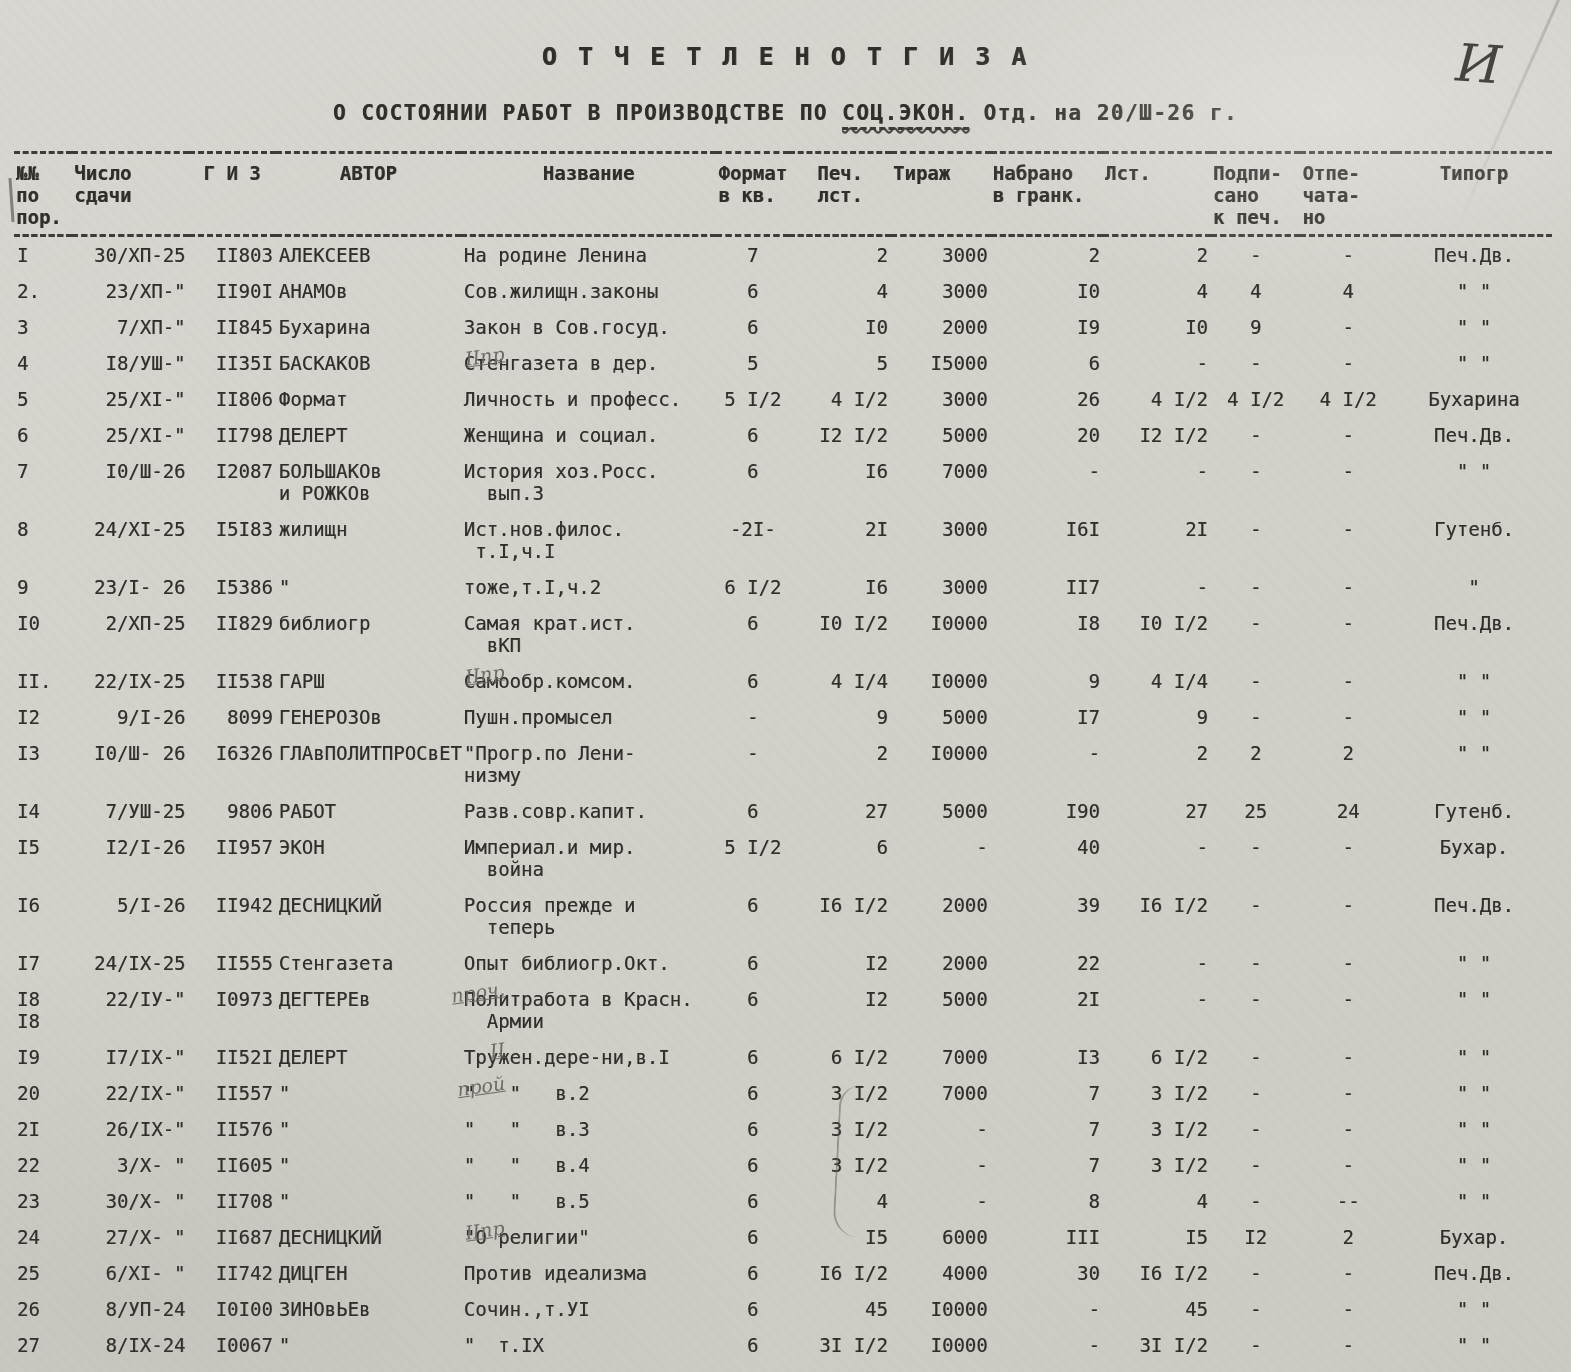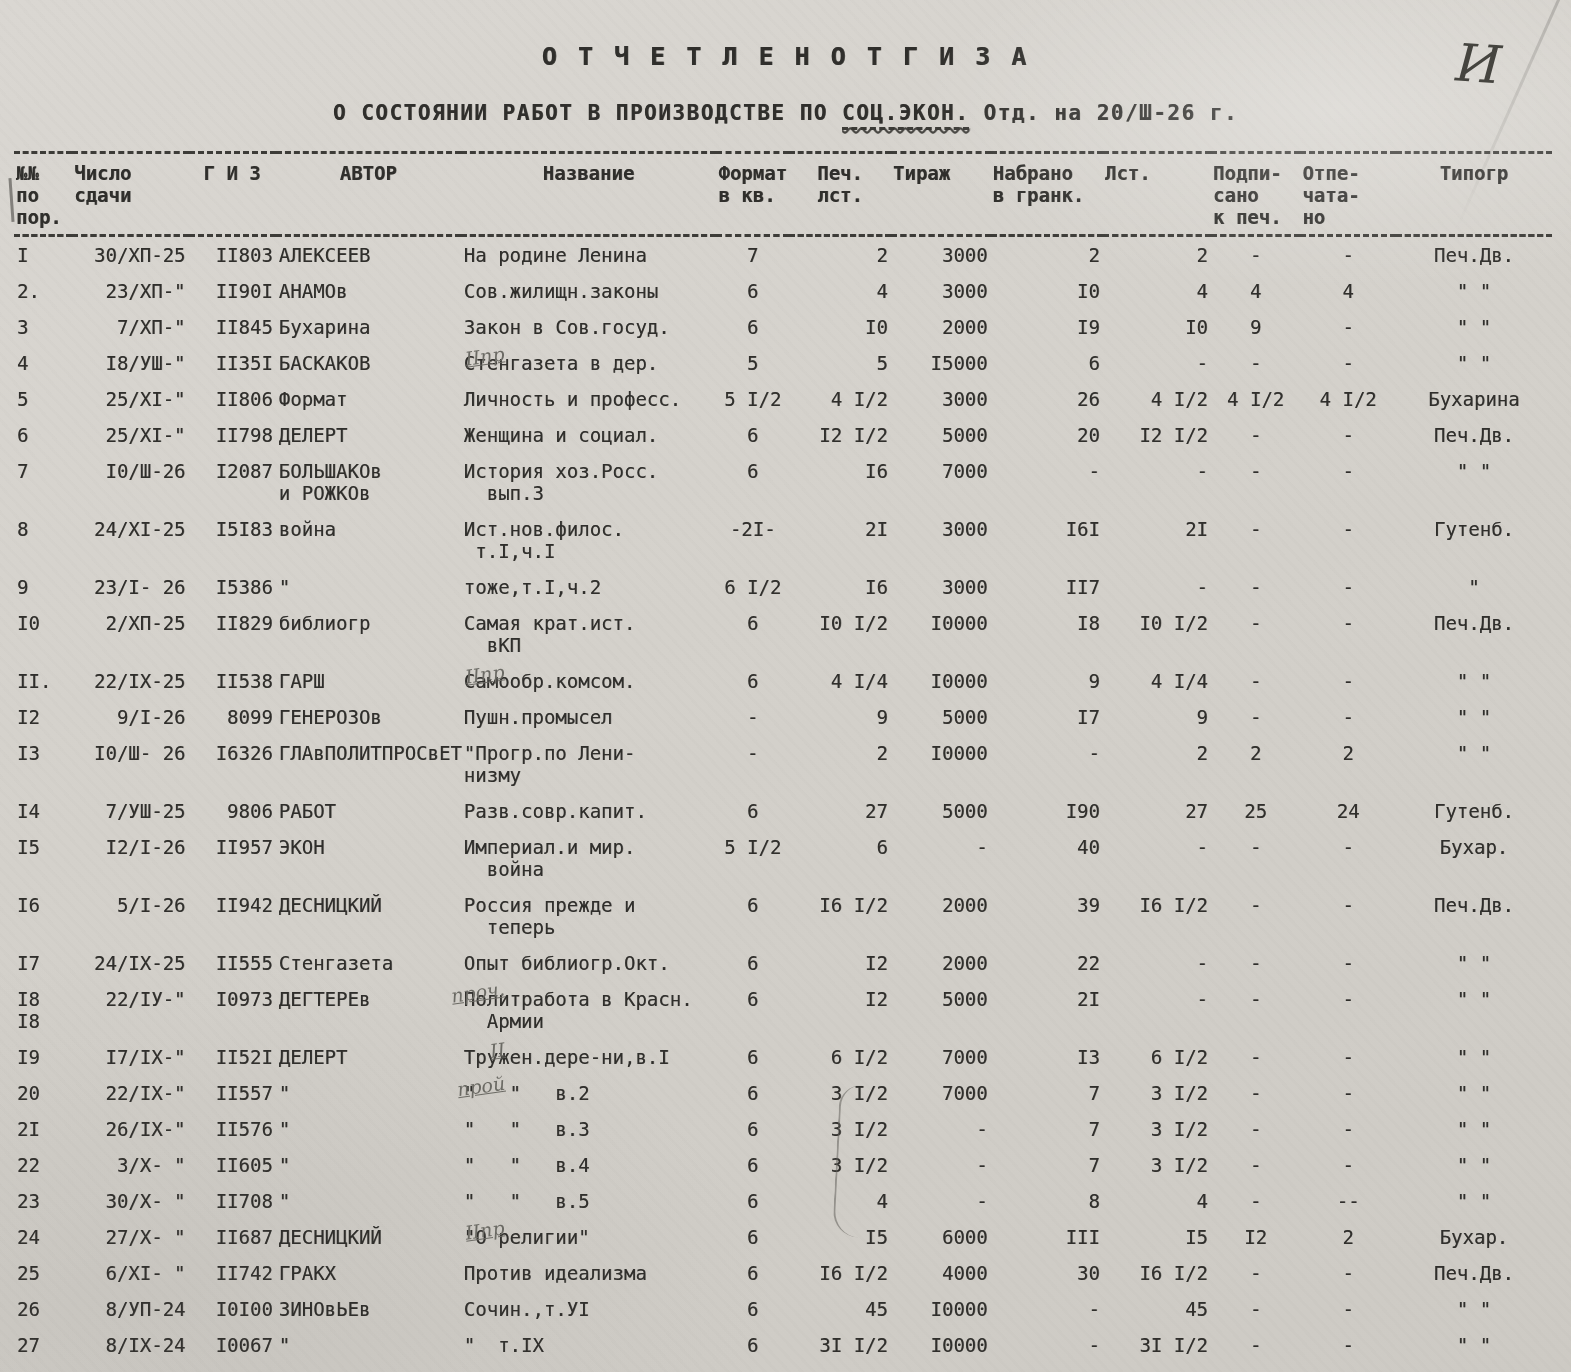--- a/index.html
+++ b/index.html
@@ -242,21 +242,21 @@
         <td class="a-r">-</td>
         <td class="a-r">-</td>
         <td class="a-c">-</td>
         <td class="a-c">-</td>
         <td class="a-c">"  "</td>
       </tr>
       <tr>
         <td class="a-l">8</td>
         <td class="a-r">24/XI-25</td>
         <td class="a-r">I5I83</td>
-        <td class="a-l f-author">война</td>
+        <td class="a-l f-author">жилищн</td>
         <td class="a-l">Ист.нов.филос.
  т.I,ч.I</td>
         <td class="a-c">-2I-</td>
         <td class="a-r">2I</td>
         <td class="a-r">3000</td>
         <td class="a-r">I6I</td>
         <td class="a-r">2I</td>
         <td class="a-c">-</td>
         <td class="a-c">-</td>
         <td class="a-c">Гутенб.</td>
@@ -504,21 +504,21 @@
         <td class="a-r">III</td>
         <td class="a-r">I5</td>
         <td class="a-c">I2</td>
         <td class="a-c">2</td>
         <td class="a-c">Бухар.</td>
       </tr>
       <tr>
         <td class="a-l">25</td>
         <td class="a-r">6/XI- "</td>
         <td class="a-r">II742</td>
-        <td class="a-l f-author">ГРАКХ</td>
+        <td class="a-l f-author">ДИЦГЕН</td>
         <td class="a-l">Против идеализма</td>
         <td class="a-c">6</td>
         <td class="a-r">I6 I/2</td>
         <td class="a-r">4000</td>
         <td class="a-r">30</td>
         <td class="a-r">I6 I/2</td>
         <td class="a-c">-</td>
         <td class="a-c">-</td>
         <td class="a-c">Печ.Дв.</td>
       </tr>

